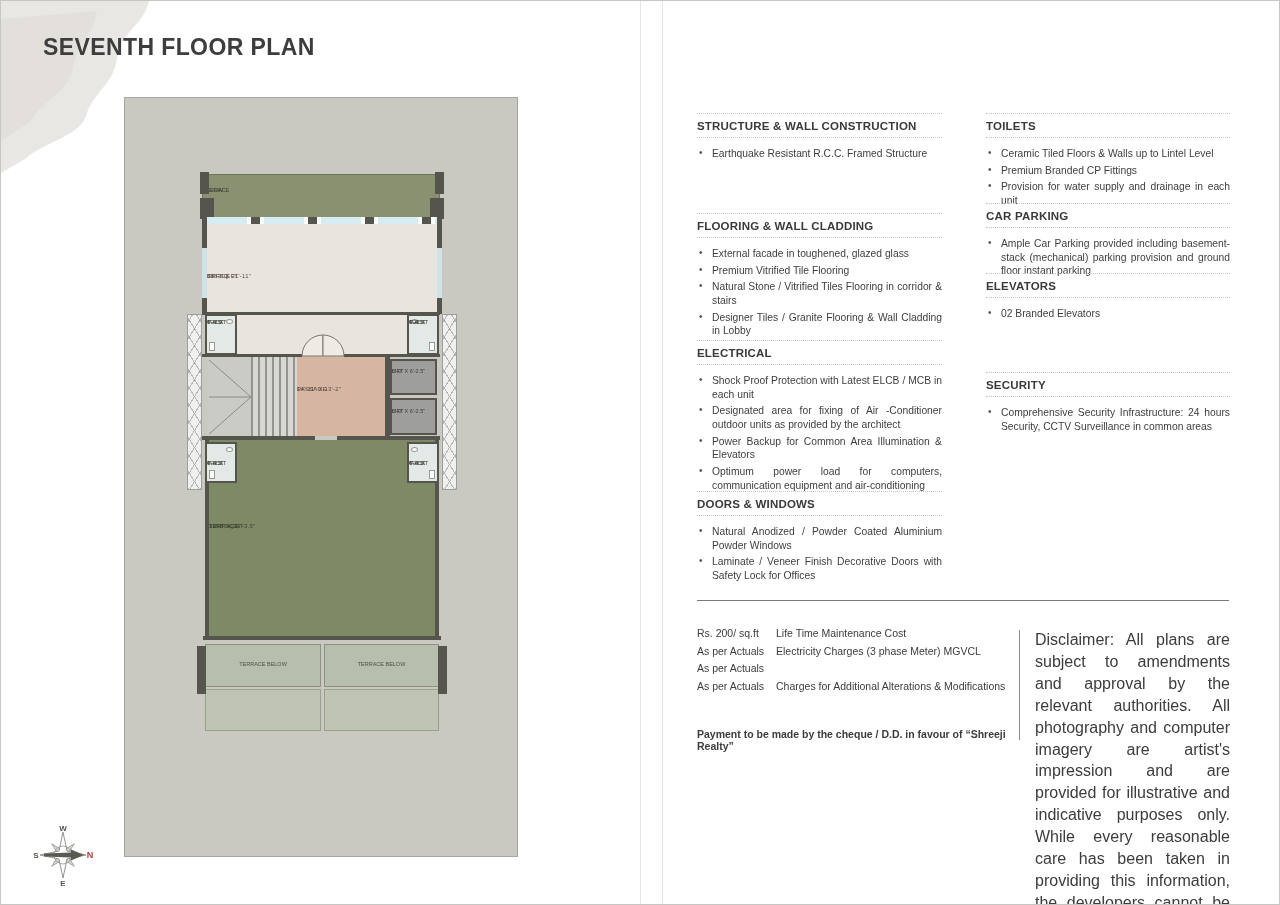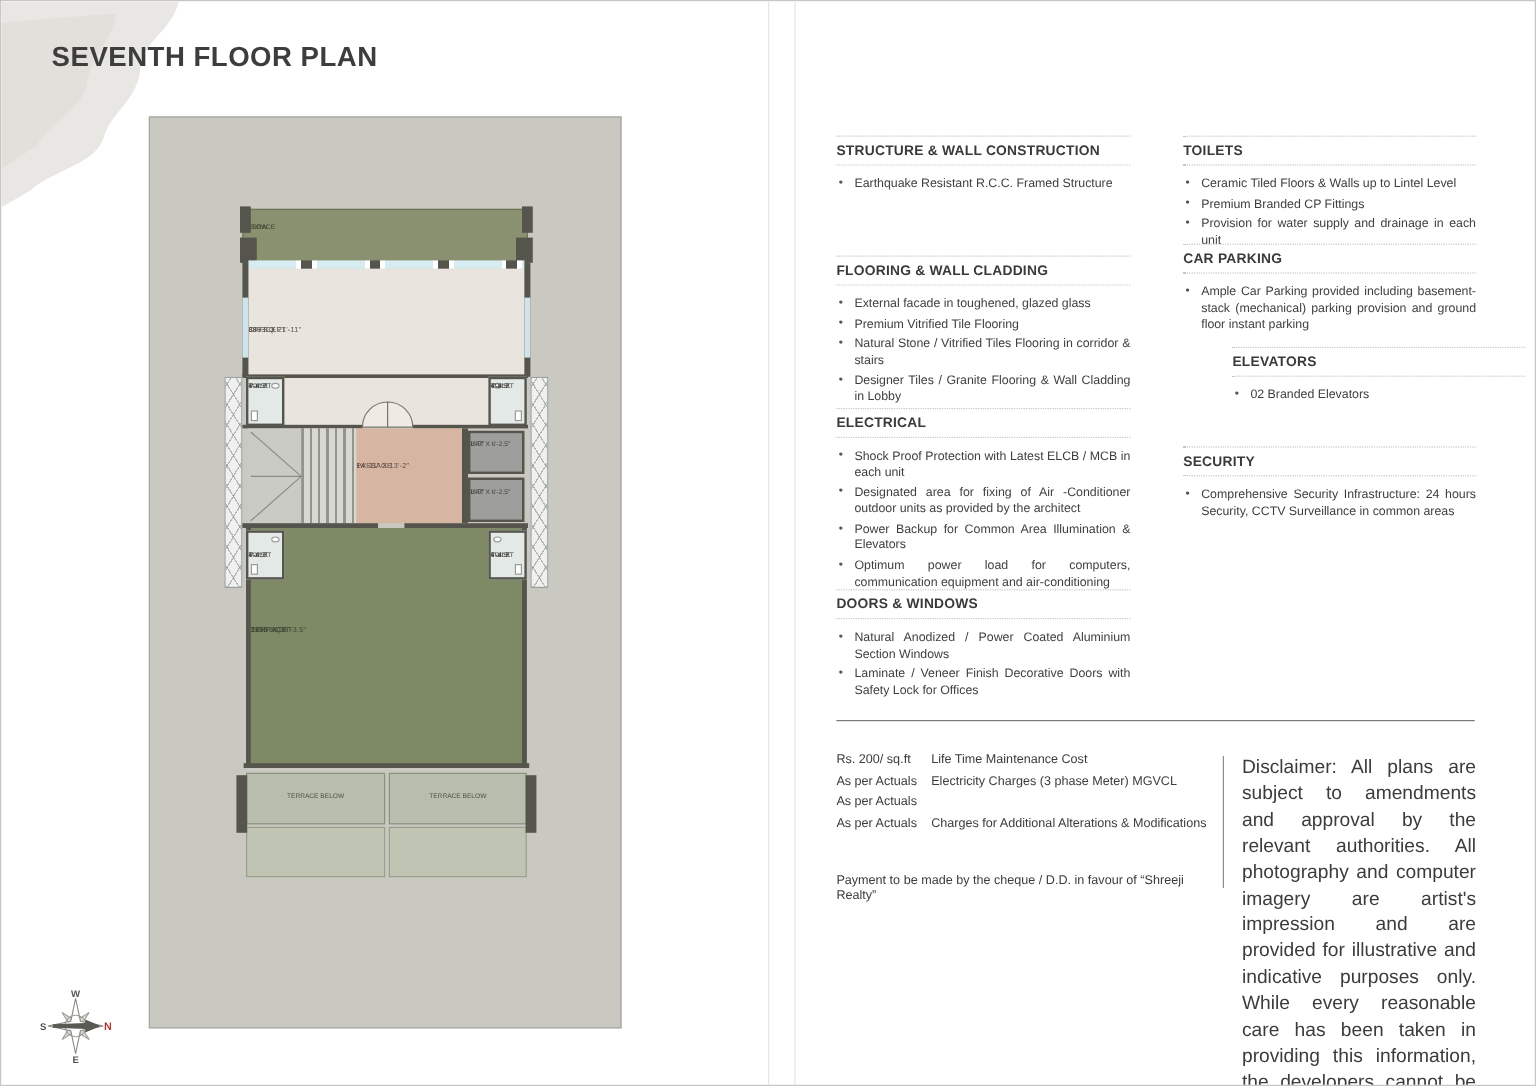--- a/index.html
+++ b/index.html
@@ -53,21 +53,21 @@
   .sec-list li::before { content:"\2022"; position:absolute; left:2px; top:-1px;
                          color:#555; font-size:10px; }
 
   .hr-line  { position:absolute; left:696px; top:599px; width:532px; height:1px; background:#7a7a78; z-index:2; }
   .charges  { position:absolute; left:696px; top:626px; width:312px; z-index:2; }
   .chg-h    { font-size:13.5px; font-weight:bold; color:#3a3a3a; margin-bottom:9px; }
   .chg-row  { display:flex; margin-bottom:5.5px; font-size:10.5px; color:#3c3c3c; }
   .chg-amt  { flex:0 0 79px; }
   .chg-desc { flex:1; }
   .pay-note { position:absolute; left:696px; top:727px; width:312px; font-size:10.5px;
-              color:#3c3c3c; z-index:2; }
+              color:#3c3c3c; z-index:2;font-weight:bold; }
   .vline    { position:absolute; left:1018px; top:629px; width:1px; height:110px; background:#8c8c8a; z-index:2; }
   .disclaimer { position:absolute; left:1034px; top:628px; width:195px; font-size:16px;
                 line-height:1.37; color:#3c3c3c; text-align:justify; z-index:2; }
 
   .compass { position:absolute; left:30px; top:822px; width:64px; height:64px; z-index:2; }
 </style>
 </head>
 <body>
 
 <div class="page">
@@ -255,21 +255,21 @@
         <li>Shock Proof Protection with Latest ELCB / MCB in each unit</li>
         <li>Designated area for fixing of Air -Conditioner outdoor units as provided by the architect</li>
         <li>Power Backup for Common Area Illumination &amp; Elevators</li>
         <li>Optimum power load for computers, communication equipment and air-conditioning</li>
       </ul>
     </div>
 
     <div class="sec" style="top:490px;">
       <div class="sec-h">DOORS &amp; WINDOWS</div>
       <ul class="sec-list">
-        <li>Natural Anodized / Power Coated Aluminium Section Windows</li>
+        <li>Natural Anodized / Powder Coated Aluminium Powder Windows</li>
         <li>Laminate / Veneer Finish Decorative Doors with Safety Lock for Offices</li>
       </ul>
     </div>
   </div>
 
   <div class="col" style="left:985px; width:244px;">
 
     <div class="sec" style="top:112px;">
       <div class="sec-h">TOILETS</div>
       <ul class="sec-list">
@@ -279,21 +279,21 @@
       </ul>
     </div>
 
     <div class="sec" style="top:202px;">
       <div class="sec-h">CAR PARKING</div>
       <ul class="sec-list">
         <li>Ample Car Parking provided including basement-stack (mechanical) parking provision and ground floor instant parking</li>
       </ul>
     </div>
 
-    <div class="sec" style="top:288px;margin-left:41px;">
+    <div class="sec" style="top:272px;">
       <div class="sec-h">ELEVATORS</div>
       <ul class="sec-list">
         <li>02 Branded Elevators</li>
       </ul>
     </div>
 
     <div class="sec" style="top:371px;">
       <div class="sec-h">SECURITY</div>
       <ul class="sec-list">
         <li>Comprehensive Security Infrastructure: 24 hours Security, CCTV Surveillance in common areas</li>

